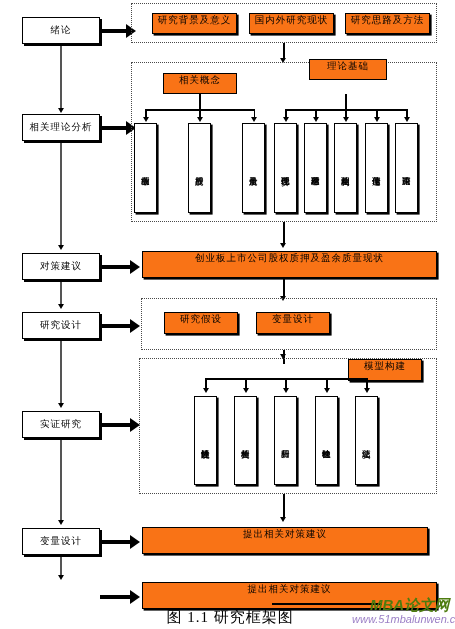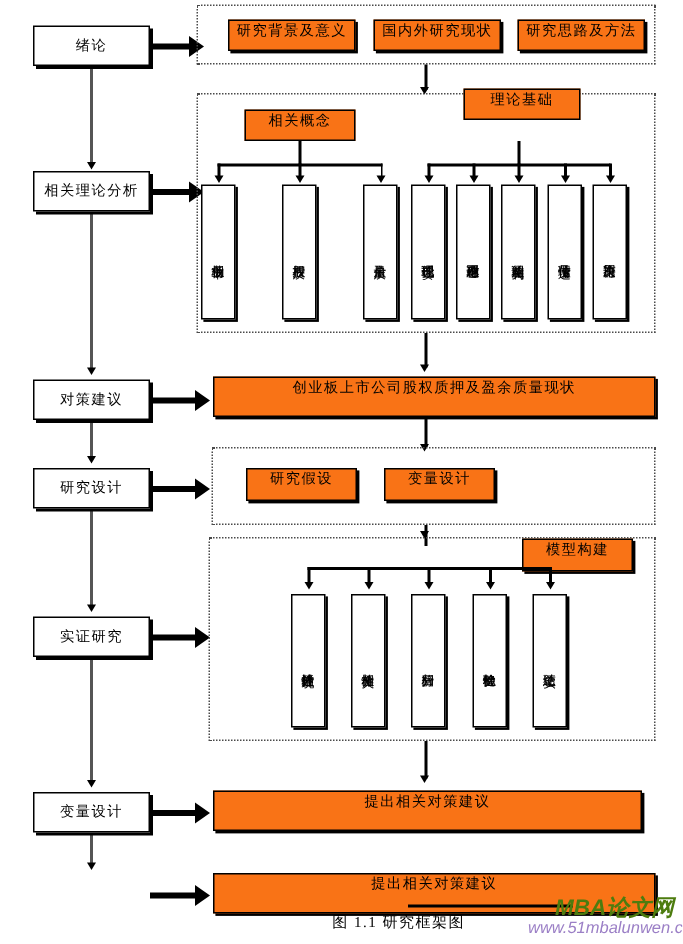--- a/index.html
+++ b/index.html
@@ -95,24 +95,24 @@
   }
   .arrow-right-thick {
     width: 0; height: 0;
     border-top: 7px solid transparent;
     border-bottom: 7px solid transparent;
     border-left: 10px solid #000;
   }
 
   
   .caption {
-    font-size: 10px;
+    font-size: 15px;
     color: #000;
     letter-spacing: 1px;
-    text-align: right;
+    text-align: center;
     white-space: nowrap;
   }
   .wm-brand {
     font-family: "Liberation Sans", sans-serif;
     font-weight: bold;
     font-style: italic;
     font-size: 15px;
     color: #4d7c0f;
     white-space: nowrap;
     letter-spacing: 0px;

